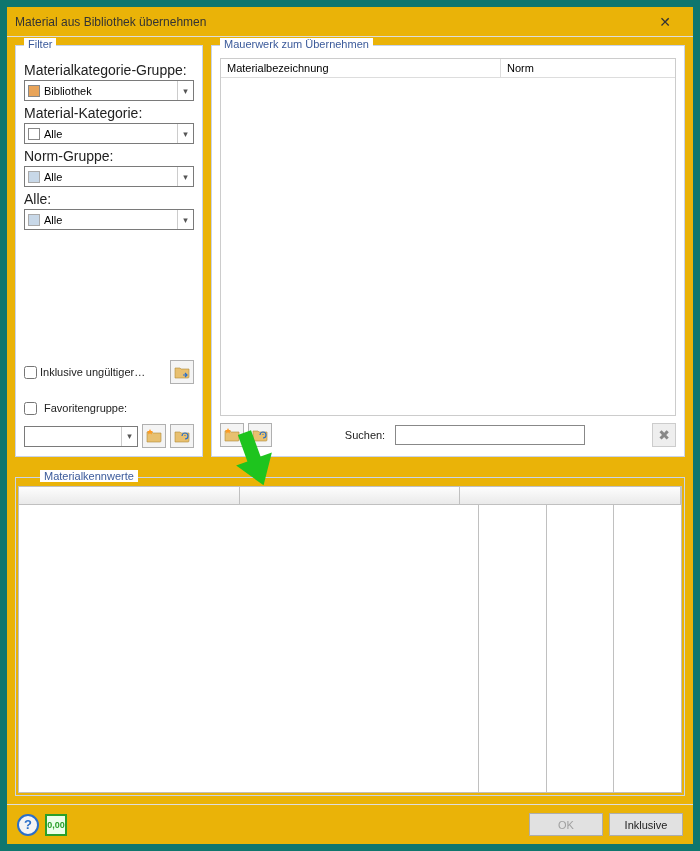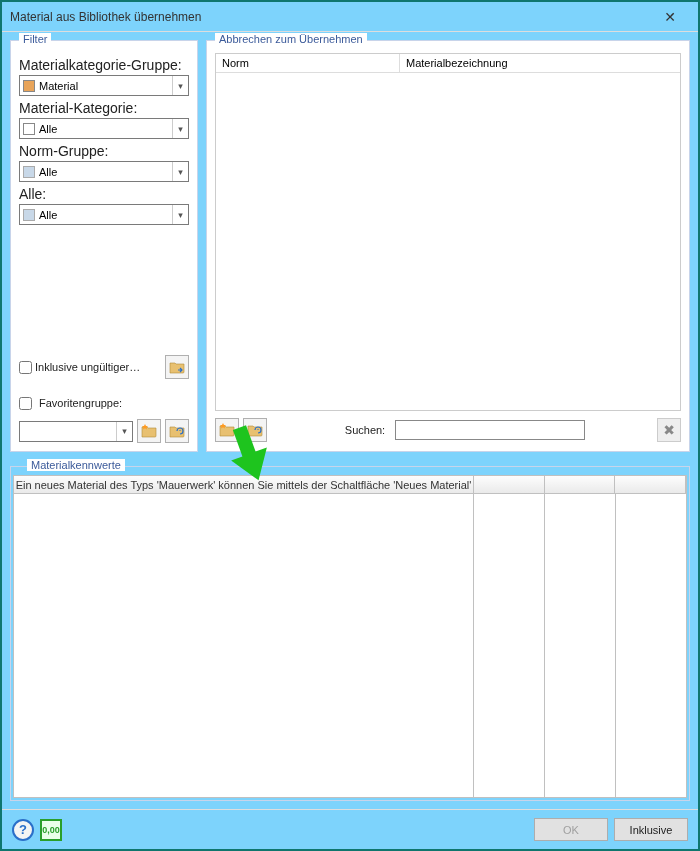--- a/index.html
+++ b/index.html
@@ -1,22 +1,22 @@
 <!DOCTYPE html>
 <html><head>
 <meta charset="utf-8">
 <style>
   * { box-sizing: border-box; font-family: "Segoe UI", Tahoma, sans-serif; }
   body { margin: 0; background: #f0f0f0; }
-  .window { width: 700px; height: 851px; background: #7dd3fc; border: 2px solid #0f766e; position: relative; display: flex; flex-direction: column; }
+  .window { width: 700px; height: 851px; background: #eab308; border: 7px solid #0f766e; position: relative; display: flex; flex-direction: column; }
   .titlebar { height: 30px; display: flex; align-items: center; padding: 0 8px; border-bottom: 1px solid #ddd; font-size: 12px; color: #333; }
   .titlebar .title { flex: 1; }
   .titlebar .close { width: 40px; text-align: center; cursor: default; font-size: 14px; font-weight: 300; }
 
-  .content { flex: 1; display: flex; flex-direction: column; padding: 8px; gap: 14px; overflow: hidden; }
+  .content { flex: 1; display: flex; flex-direction: column; padding: 8px; gap: 20px; overflow: hidden; }
 
   .top-split { display: flex; gap: 8px; height: 412px; }
   .groupbox { border: 1px solid #c8d4ea; position: relative; background: #fff; }
   .groupbox-title { position: absolute; top: -8px; left: 8px; background: #fff; padding: 0 4px; font-size: 11px; color: #3b5a9a; }
 
   .filter-box { width: 188px; padding: 12px 8px 8px 8px; display: flex; flex-direction: column; }
   .mat-box { flex: 1; padding: 12px 8px 8px 8px; display: flex; flex-direction: column; }
 
   .field-label { font-size: 14px; color: #222; margin-top: 4px; margin-bottom: 2px; }
   .combo { display: flex; align-items: center; border: 1px solid #7a7a7a; height: 21px; background: #fff; font-size: 11px; padding-left: 3px; cursor: default; }
@@ -51,21 +51,21 @@
   .fav-row { display:flex; align-items:center; gap:4px; margin-top:6px; }
   .fav-combo { flex:1; display:flex; border:1px solid #7a7a7a; height:21px; background:#fff; }
   .fav-combo .txt{flex:1}
   .fav-combo .arrow{width:16px;text-align:center;font-size:9px;color:#555;border-left:1px solid #ccc;display:flex;align-items:center;justify-content:center;}
 
   
   .green-arrow { position:absolute; left:220px; top:392px; z-index:5; pointer-events:none; }
 
   
   .mk-box { border:1px solid #c8d4ea; position:relative; flex:1; display:flex; flex-direction:column; padding-top:8px; }
-  .mk-title { position:absolute; top:-8px; left:16px; background:#fff; padding:0 4px; font-size:11px; color:#3b5a9a; }
+  .mk-title { position:absolute; top:-8px; left:24px; background:#fff; padding:0 4px; font-size:11px; color:#3b5a9a; }
   .mk-grid { flex:1; display:flex; flex-direction:column; margin:0 2px 2px 2px; border:1px solid #c0c0c0; background:#fff;}
   .mk-row-head { display:flex; height:18px; }
   .mk-row-head .cell { border-right:1px solid #c0c0c0; border-bottom:1px solid #c0c0c0; background:linear-gradient(#fdfdfd,#eaeaea); }
   .mk-row-head .cell.main{ flex:0 0 460px; font-size:11px; color:#333; display:flex; align-items:center; justify-content:center; padding:0 4px; white-space:nowrap; overflow:hidden; }
   .mk-row-head .cell.s{ flex:1; }
   .mk-body { flex:1; display:flex; }
   .mk-body .bcell{ border-right:1px solid #c0c0c0; }
   .mk-body .bcell.main{ flex:0 0 460px; }
   .mk-body .bcell.s{ flex:1; }
 
@@ -95,21 +95,21 @@
 
   <div class="content" style="position:relative;">
     <div class="top-split">
 
       <div class="groupbox filter-box">
         <span class="groupbox-title">Filter</span>
 
         <div class="field-label">Materialkategorie-Gruppe:</div>
         <div class="combo">
           <span class="swatch orange"></span>
-          <span class="txt">Material</span>
+          <span class="txt">Bibliothek</span>
           <span class="arrow">▾</span>
         </div>
 
         <div class="field-label">Material-Kategorie:</div>
         <div class="combo">
           <span class="swatch empty"></span>
           <span class="txt">Alle</span>
           <span class="arrow">▾</span>
         </div>
 
@@ -162,25 +162,25 @@
             <svg class="folder" viewBox="0 0 16 16">
                 <path class="f" d="M1 4h5l1 1h8v8a1 1 0 0 1-1 1H1z"></path>
                 <path d="M8 8a3 3 0 1 1 3 3" stroke="#2a6fc9" stroke-width="1.2" fill="none"></path>
                 <path d="M10 7l1 1 1-1" fill="#2a6fc9"></path>
               </svg>
           </span>
         </div>
       </div>
 
       <div class="groupbox mat-box">
-        <span class="groupbox-title">Abbrechen zum Übernehmen</span>
+        <span class="groupbox-title">Mauerwerk zum Übernehmen</span>
 
         <div class="mat-header">
+          <div class="col col-mb">Materialbezeichnung</div>
           <div class="col col-norm">Norm</div>
-          <div class="col col-mb">Materialbezeichnung</div>
         </div>
         <div class="mat-list"></div>
 
         <div class="mat-toolbar">
           <span class="icon-btn">
             <svg class="folder" viewBox="0 0 16 16">
                 <path class="f" d="M1 4h5l1 1h8v8a1 1 0 0 1-1 1H1z"></path>
                 <polygon class="star" points="4,1 5,3 7,3 5.5,4.5 6,6.5 4,5.3 2,6.5 2.5,4.5 1,3 3,3"></polygon>
               </svg>
           </span>
@@ -203,21 +203,20 @@
     </div>
 
     <svg class="green-arrow" width="50" height="60" viewBox="0 0 50 60">
       <path d="M20 2 L34 2 L34 30 L46 30 L27 58 L8 30 L20 30 Z" fill="#1ec41e" transform="rotate(-20 27 30)"></path>
     </svg>
 
     <div class="mk-box">
       <span class="mk-title">Materialkennwerte</span>
       <div class="mk-grid">
         <div class="mk-row-head">
-          <div class="cell main">Ein neues Material des Typs 'Mauerwerk' können Sie mittels der Schaltfläche 'Neues Material'</div>
           <div class="cell s"></div>
           <div class="cell s"></div>
           <div class="cell s"></div>
         </div>
         <div class="mk-body">
           <div class="bcell main"></div>
           <div class="bcell s"></div>
           <div class="bcell s"></div>
           <div class="bcell s" style="border-right:none;"></div>
         </div>

